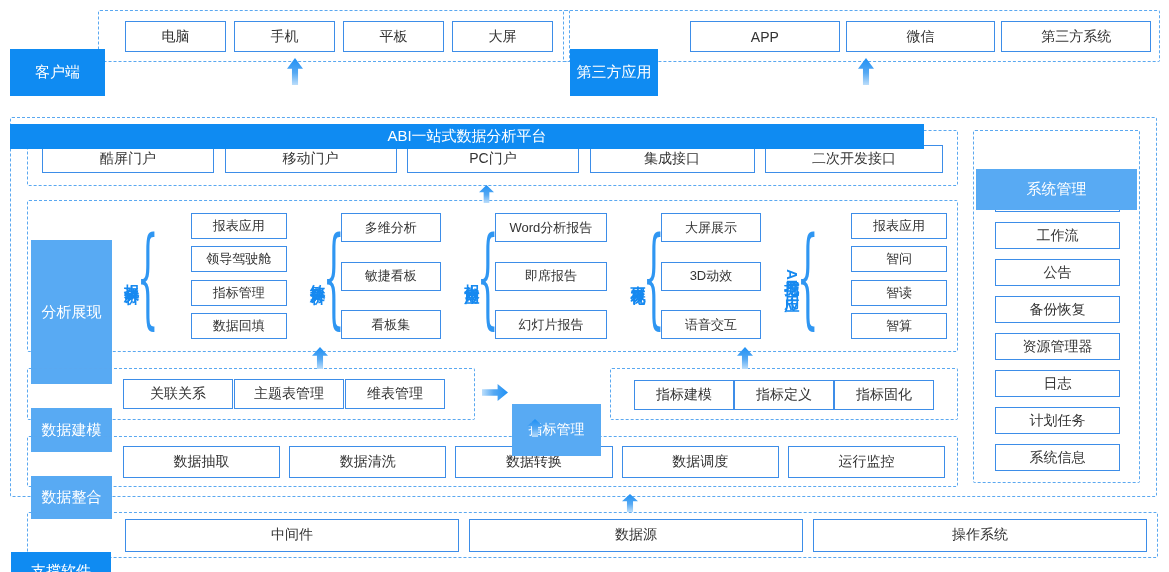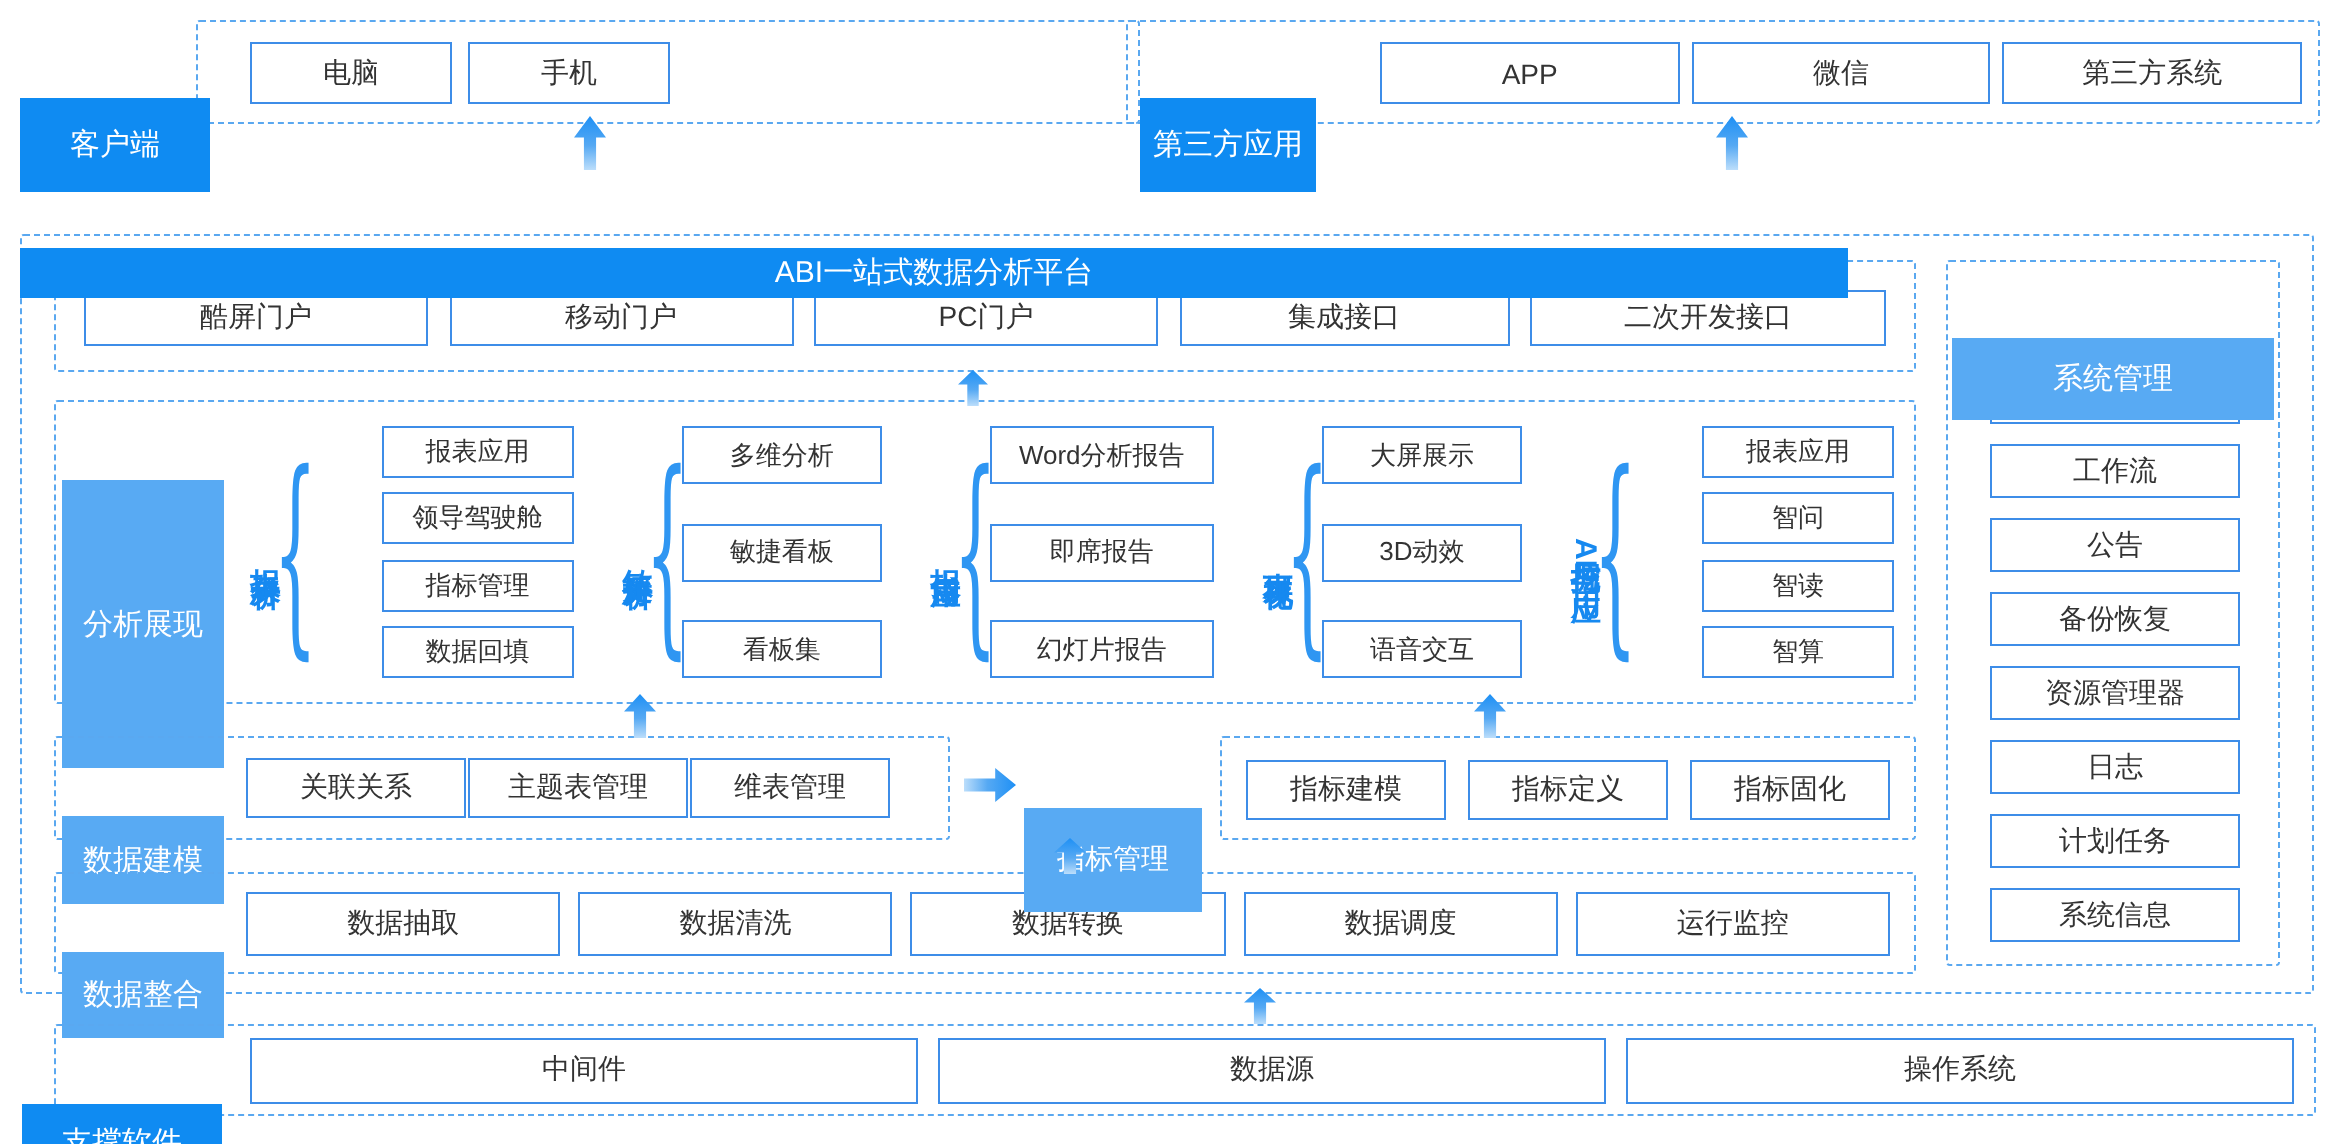--- a/index.html
+++ b/index.html
@@ -37,20 +37,22 @@
 </head>
 <body>
 
 <div class="stage">
 
   <div class="abs blk dark" style="left:10px;top:13px;width:95px;height:47px">客户端</div>
   <div class="abs dash" style="left:98px;top:10px;width:472px;height:52px">
     <div class="abs rowflex" style="left:26px;top:10px;right:12px;height:31px;gap:8px">
       <div class="box" style="width:101px;height:31px">电脑</div>
       <div class="box" style="width:101px;height:31px">手机</div>
+      <div class="box" style="width:101px;height:31px">平板</div>
+      <div class="box" style="width:101px;height:31px">大屏</div>
     </div>
   </div>
 
   <div class="abs dash" style="left:563px;top:10px;width:597px;height:52px">
     <div class="abs rowflex" style="left:126px;top:10px;right:8px;height:31px;gap:6px">
       <div class="box" style="flex:1;height:31px">APP</div>
       <div class="box" style="flex:1;height:31px">微信</div>
       <div class="box" style="flex:1;height:31px">第三方系统</div>
     </div>
   </div>
@@ -139,21 +141,21 @@
     <div class="abs blk light" style="left:3px;top:3px;width:81px;height:44px">数据建模</div>
     <div class="abs rowflex" style="left:95px;right:12px;top:0;bottom:0;gap:1px">
       <div class="box" style="width:110px;height:30px">关联关系</div>
       <div class="box" style="width:110px;height:30px">主题表管理</div>
       <div class="box" style="width:100px;height:30px">维表管理</div>
     </div>
   </div>
   <div class="abs arr-right" style="left:482px;top:384px;width:26px;height:17px"></div>
   <div class="abs blk light" style="left:512px;top:368px;width:89px;height:52px;font-size:14px">指标管理</div>
   <div class="abs dash" style="left:610px;top:368px;width:348px;height:52px">
-    <div class="abs" style="left:12px;right:12px;top:11px;height:30px;display:flex;justify-content:space-between;align-items:center">
+    <div class="abs" style="left:12px;right:12px;top:11px;height:30px;display:flex;justify-content:center;align-items:center">
       <div class="box" style="width:100px;height:30px">指标建模</div>
       <div class="box" style="width:100px;height:30px">指标定义</div>
       <div class="box" style="width:100px;height:30px">指标固化</div>
     </div>
   </div>
   <div class="abs arr-up" style="left:527px;top:419px;width:16px;height:18px"></div>
 
   <div class="abs dash" style="left:27px;top:436px;width:931px;height:51px">
     <div class="abs blk light" style="left:3px;top:3px;width:81px;height:43px">数据整合</div>
     <div class="abs rowflex" style="left:95px;right:12px;top:0;bottom:0;gap:9px">

